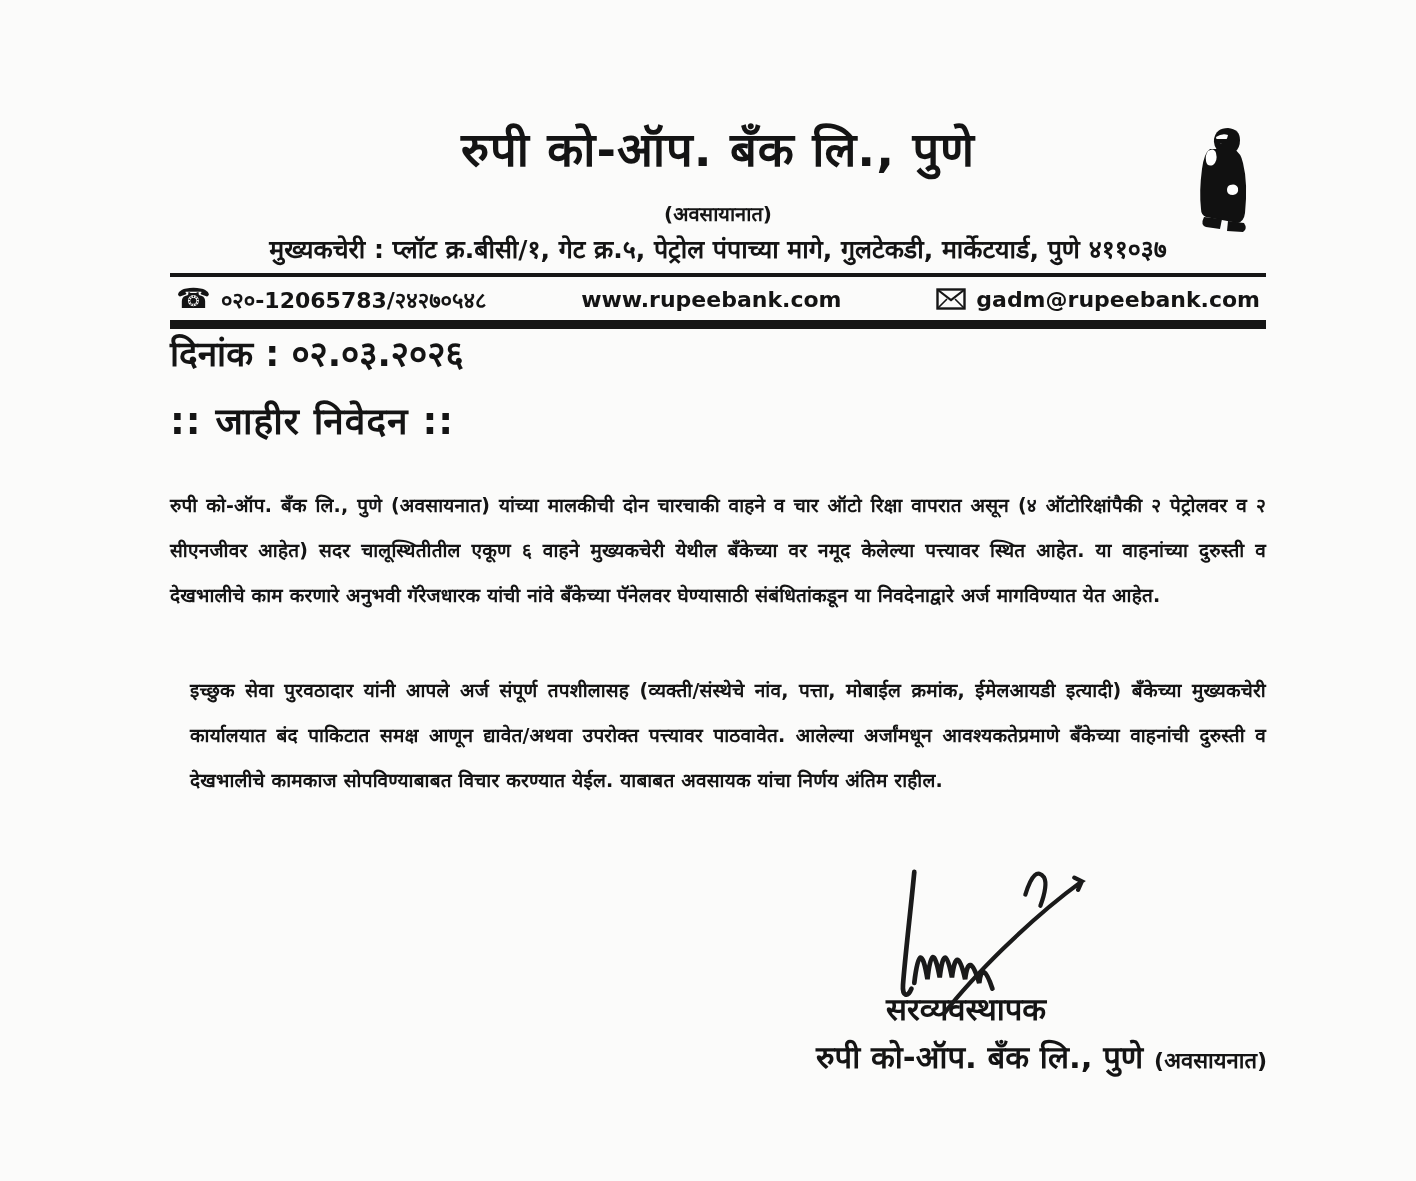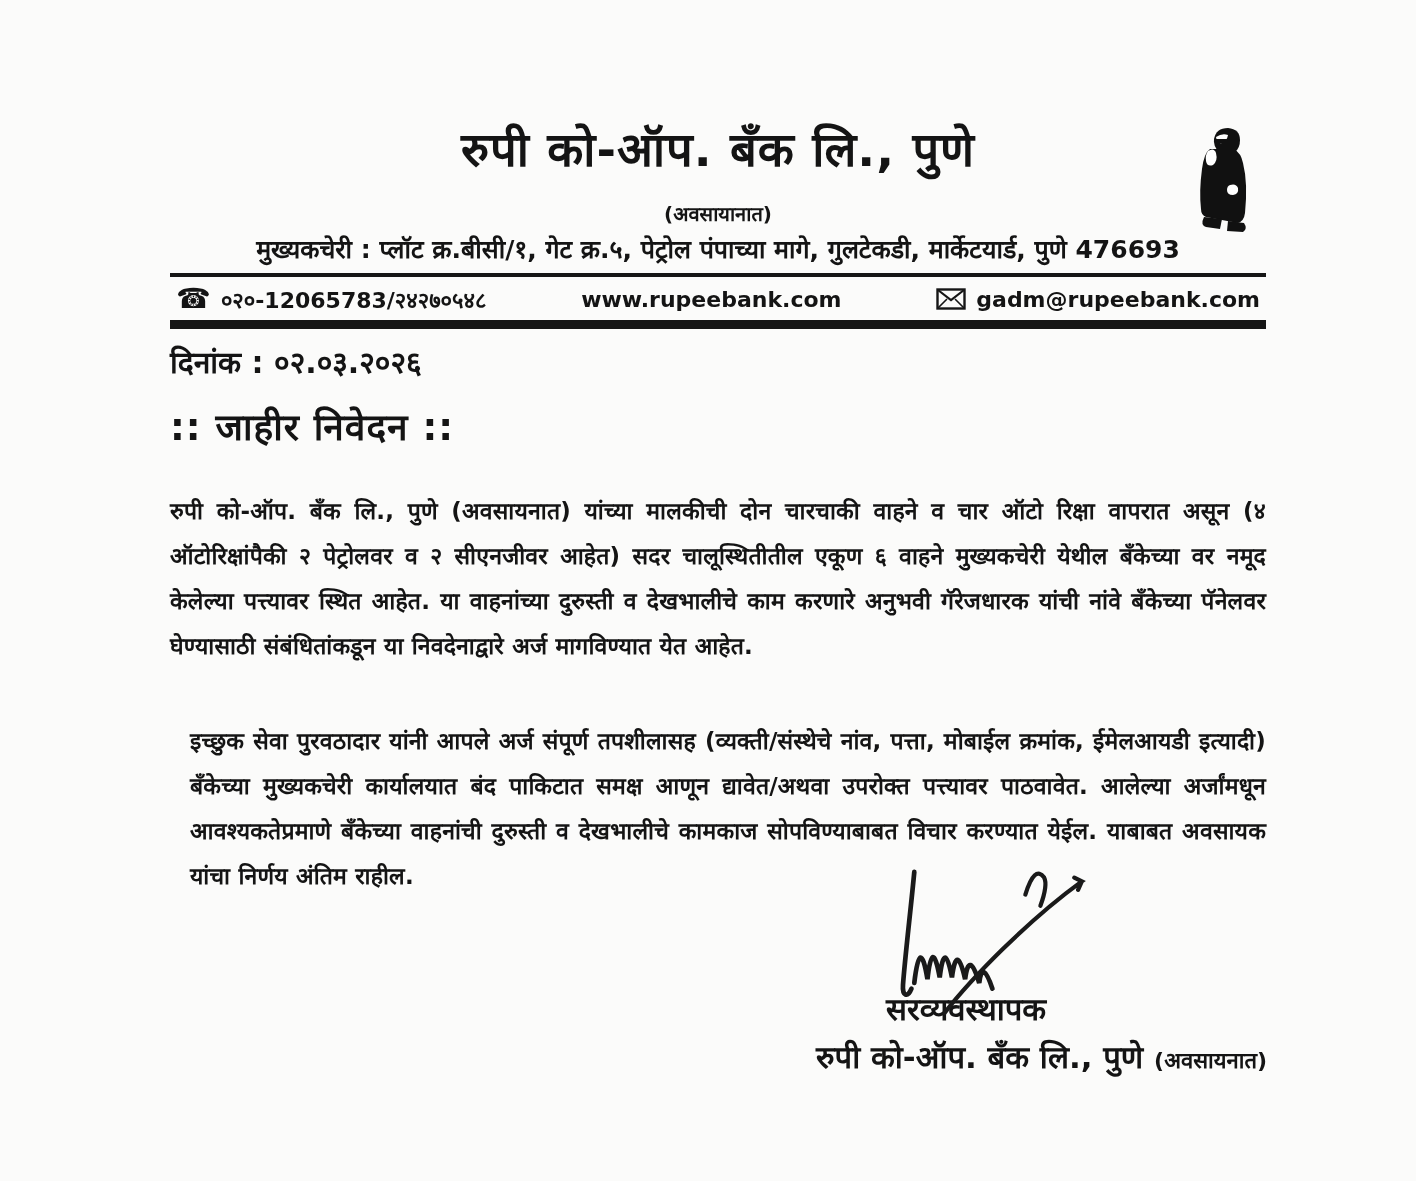--- a/index.html
+++ b/index.html
@@ -23,25 +23,25 @@
   .rule-top { border-top:4px solid #161616; margin-top:8px; }
   .contact-row {
     display:flex; justify-content:space-between; align-items:center;
     padding:7px 6px 6px 6px; font-weight:bold; font-size:22px;
   }
   .contact-left, .contact-right { display:flex; align-items:center; gap:10px; }
   .phone-glyph { font-size:28px; line-height:1; }
   .rule-double { height:7px; border-top:5px solid #161616; border-bottom:4px solid #161616; }
 
   
-  .date-line { font-size:30px; font-weight:bold; margin-top:12px; }
+  .date-line { font-size:35px; font-weight:bold; margin-top:0; }
   .notice-title { text-align:left; font-size:37px; font-weight:bold; margin-top:18px; letter-spacing:1px; }
 
   .body-para {
-    font-size:23px; font-weight:bold; line-height:45px;
+    font-size:19px; font-weight:bold; line-height:45px;
     text-align:justify; letter-spacing:0.2px;
   }
   .para-1 { margin-top:38px; }
   .para-2 { margin-top:50px;margin-left:20px; }
 
   
   .sign-block { position:absolute; left:816px; top:855px; width:445px; }
   .sign-svg { position:absolute; left:68px; top:0; width:230px; height:160px; }
   .designation { font-size:31px; font-weight:bold; margin-top:132px; margin-left:70px; }
   .org-line { font-size:31px; font-weight:bold; margin-top:6px; white-space:nowrap; }
@@ -77,21 +77,21 @@
     </g>
 
     <rect x="24" y="14" width="11" height="4" fill="#111"></rect>
   </svg>
 
   <div class="content">
 
     <div class="header">
       <div class="bank-name">रुपी को-ऑप. बँक लि., पुणे</div>
       <div class="liq-note">(अवसायानात)</div>
-      <div class="address-line">मुख्यकचेरी : प्लॉट क्र.बीसी/१, गेट क्र.५, पेट्रोल पंपाच्या मागे, गुलटेकडी, मार्केटयार्ड, पुणे 476693</div>
+      <div class="address-line">मुख्यकचेरी : प्लॉट क्र.बीसी/१, गेट क्र.५, पेट्रोल पंपाच्या मागे, गुलटेकडी, मार्केटयार्ड, पुणे ४११०३७</div>
     </div>
 
     <div class="rule-top"></div>
 
     <div class="contact-row">
       <span class="contact-left">
         <span class="phone-glyph">☎</span>
         <span>०२०-12065783/२४२७०५४८</span>
       </span>
       <span>www.rupeebank.com</span>

